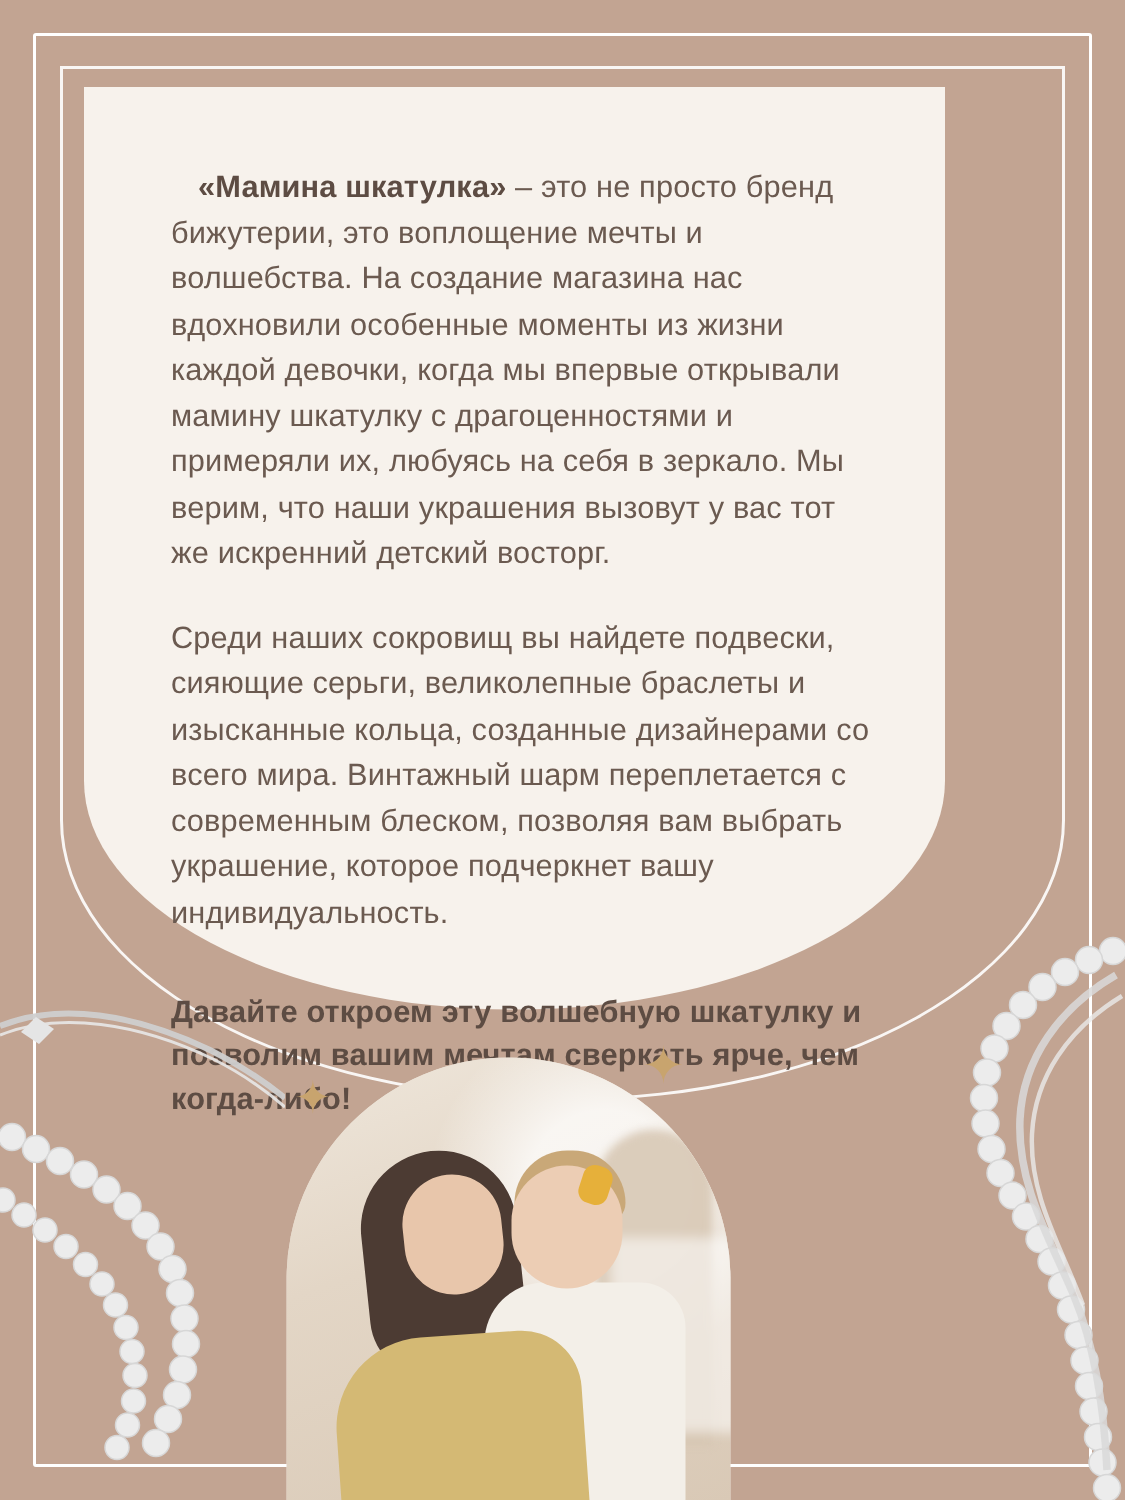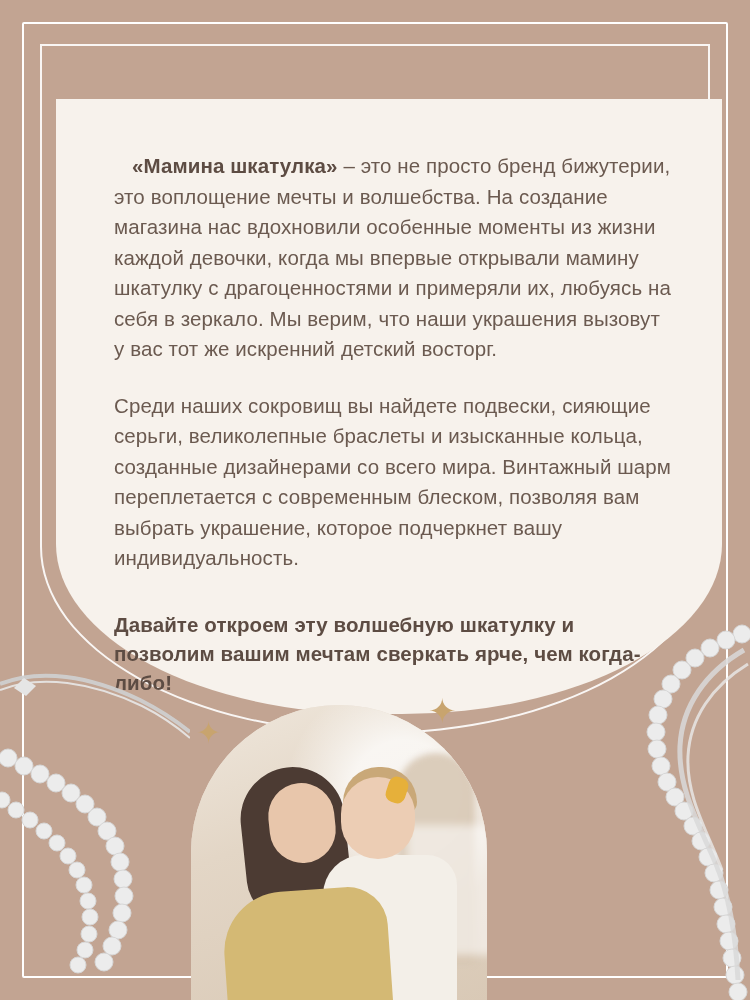--- a/index.html
+++ b/index.html
@@ -33,26 +33,25 @@
     border-radius: 2px;
     box-sizing: border-box;
     pointer-events: none;
   }
 
   
   .card {
     position: absolute;
     left: 56px;
     top: 58px;
-    width: 666px;
+    width: 574px;
     height: 615px;
     background: #f7f2ec;
     border-radius: 0 0 320px 320px / 0 0 170px 170px;
     box-sizing: border-box;
-    margin-top: 41px;
   }
 
   .card-inner {
     position: absolute;
     left: 58px;
     top: 52px;
     right: 48px;
   }
 
   .para {

